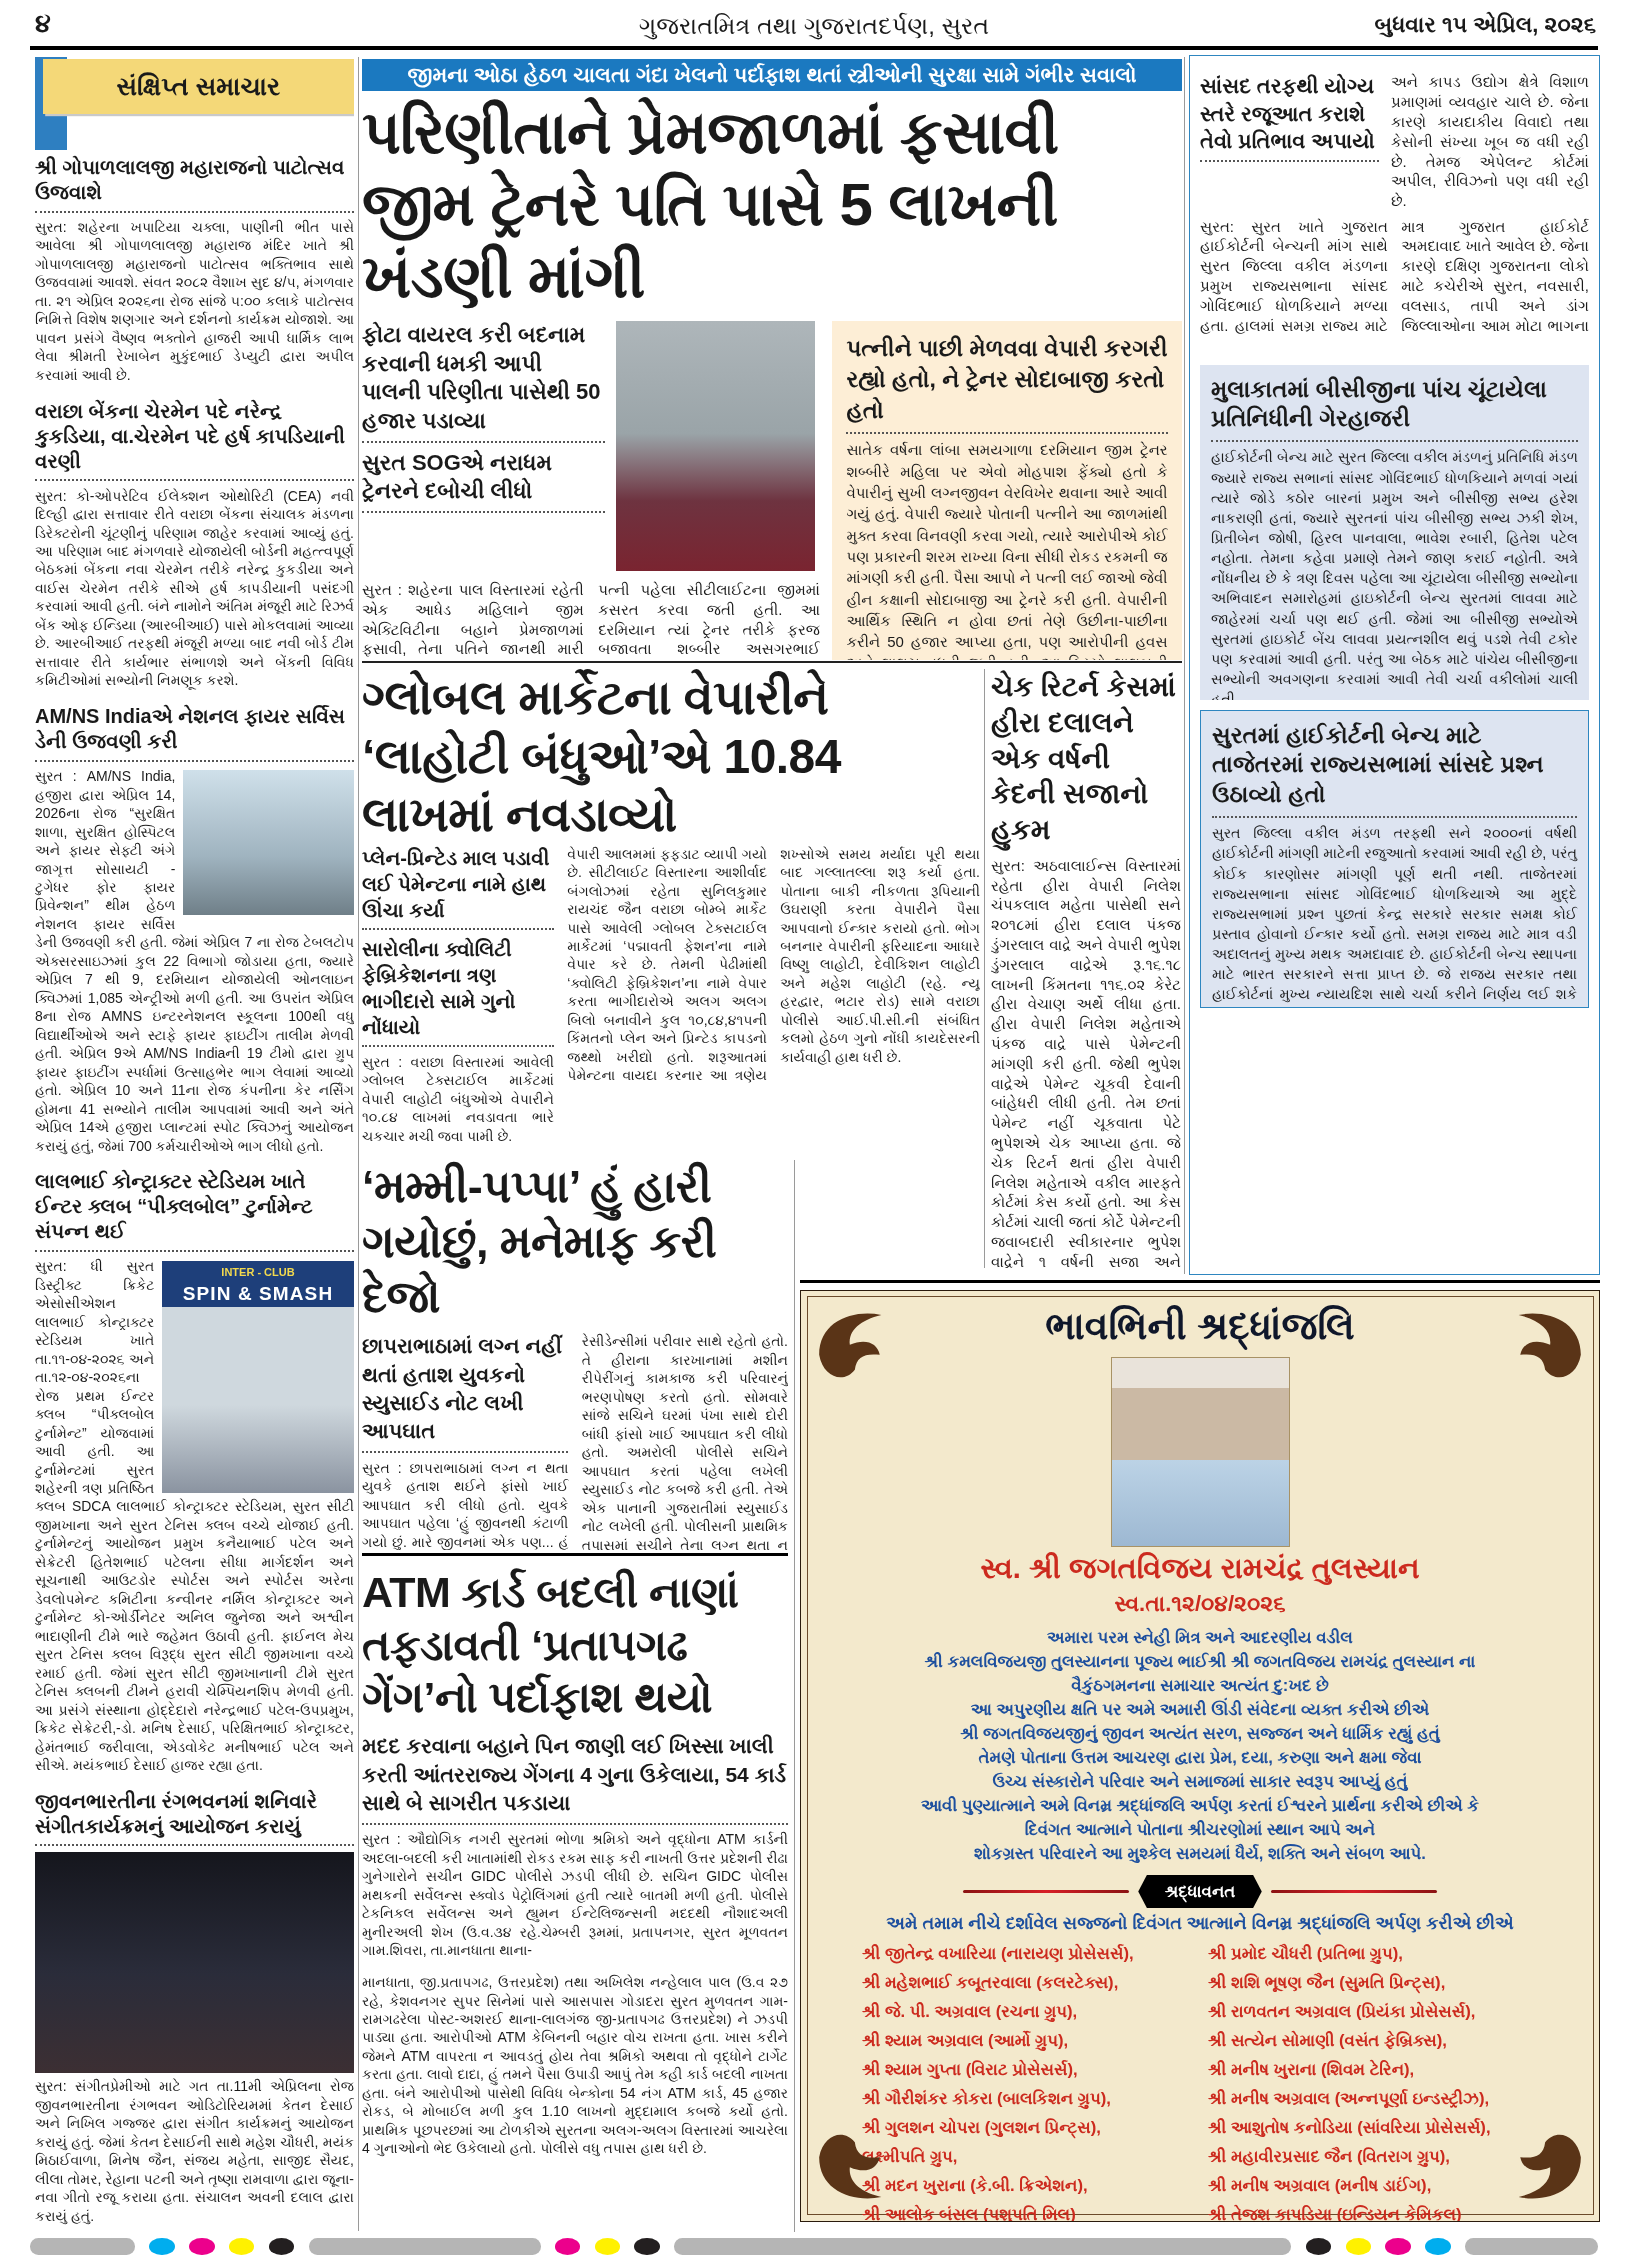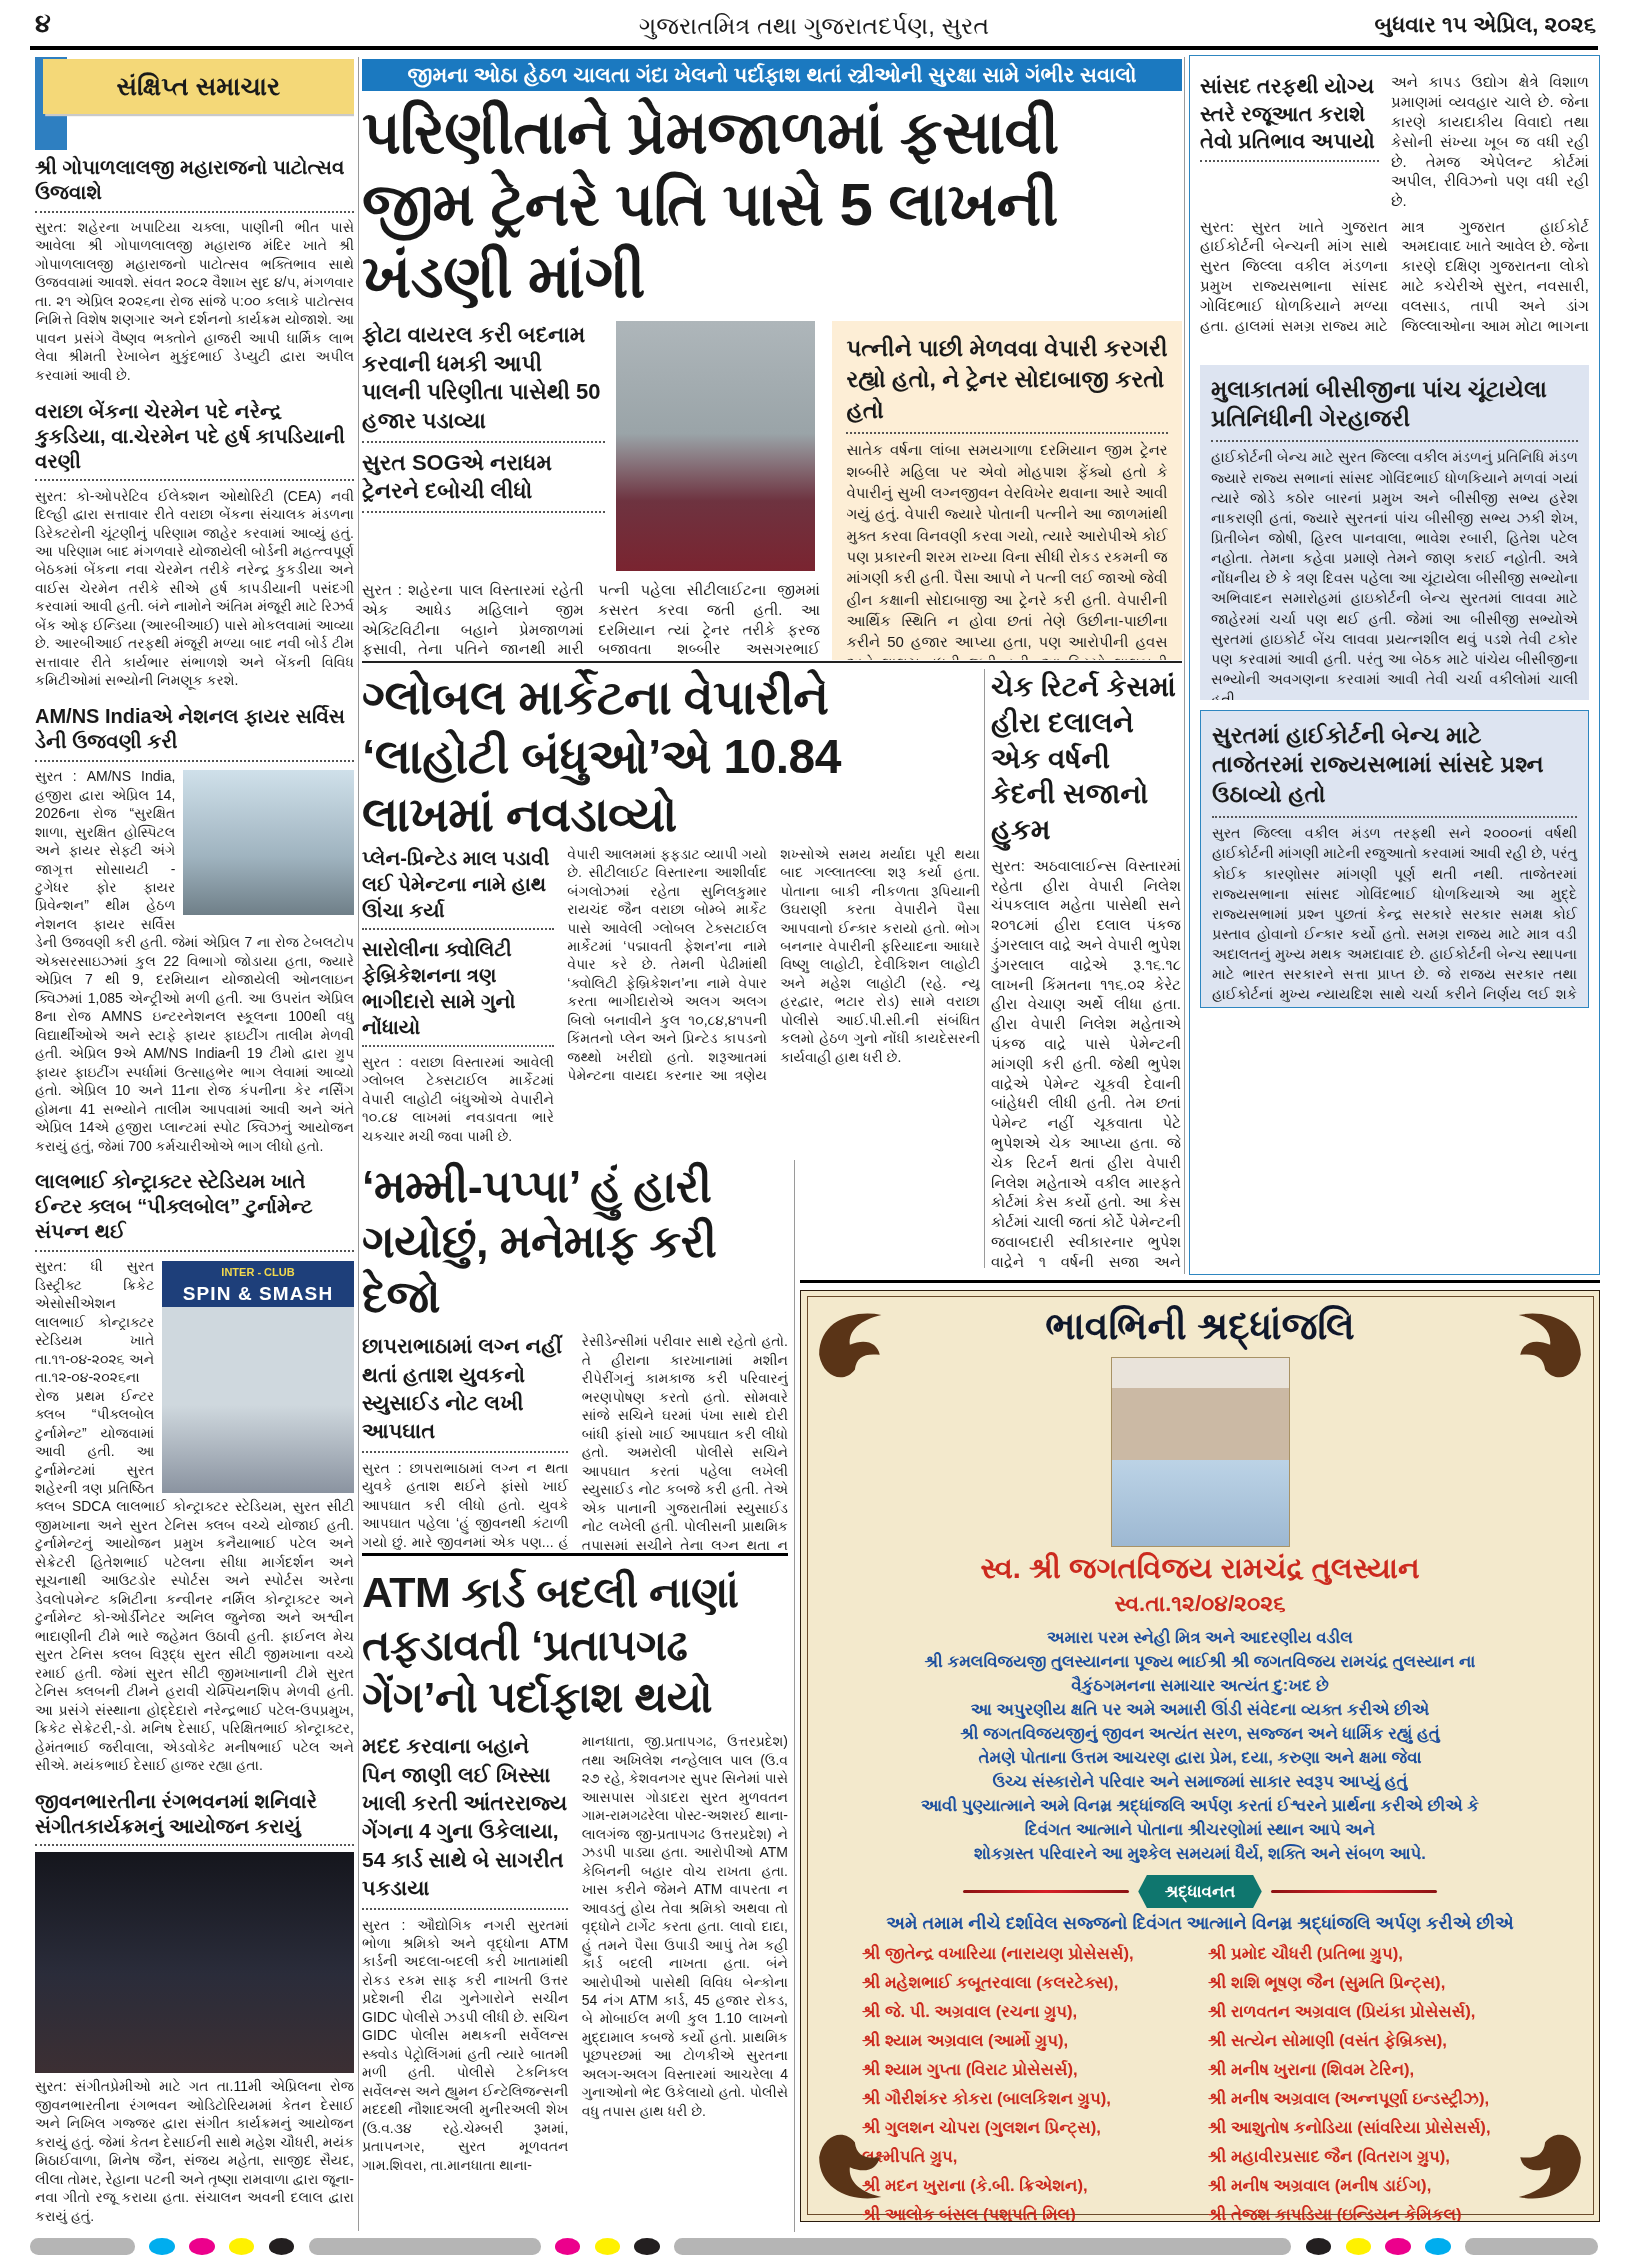--- a/index.html
+++ b/index.html
@@ -63,21 +63,21 @@
   
   #mummy{left:362px;top:1160px;width:426px;height:390px;overflow:hidden;}
   #mummy .mhl{font-size:45px;line-height:1.22;font-weight:bold;letter-spacing:-0.6px;}
   #mummy-main{display:flex;gap:13.3px;margin-top:7.7px;}
   #mummy-main .mcol{flex:1;}
   .msub{font-size:21px;line-height:1.35;font-weight:bold;}
   
   #atm{left:362px;top:1553px;width:426px;height:678px;overflow:hidden;}
   #atm .atmrule{height:3.3px;background:#000;}
   #atm .ahl{font-size:43px;line-height:1.22;font-weight:bold;margin-top:10px;letter-spacing:-0.6px;}
-  #atm-main{display:flex;gap:13.3px;margin-top:8.8px;}
+  #atm-main{display:flex;gap:13.3px;margin-top:8.8px;flex-direction:column;}
   #atm-main .acol{flex:1;}
   
   #vakil{left:1189px;top:55px;width:411px;height:1220px;border:1.7px solid #2e86c0;box-sizing:border-box;
         padding:8.8px 10px;overflow:hidden;}
   #vakil .vhl{font-size:32px;line-height:1.25;font-weight:bold;text-align:center;}
   #vakil-sub{display:flex;gap:12px;margin-top:7.7px;}
   #vakil-sub .vsub{width:46%;font-size:21px;line-height:1.3;font-weight:bold;}
   #vakil-sub .vb1{flex:1;}
   #vakil-body{margin-top:5.5px;column-count:2;column-gap:13.3px;height:138px;overflow:hidden;}
   .bluebox{background:#dde4f1;padding:10px 11px;margin-top:10px;overflow:hidden;}
@@ -101,21 +101,21 @@
   .ad-title{font-size:38px;font-weight:bold;color:#0f172a;text-align:center;}
   .ad-photo{width:177px;height:188px;margin:7.7px auto 5.5px auto;
       background:linear-gradient(180deg,#e9e3da 0 16%,#cbb9a4 16% 54%,#bcd3e6 54%,#9db8d2);
       border:1.1px solid #a89265;}
   .ad-name{font-size:29px;font-weight:bold;color:#cc2a1e;margin-top:3.3px;}
   .ad-date{font-size:22px;font-weight:bold;color:#cc2a1e;margin-top:4.4px;}
   #ad-lines{margin-top:8.8px;}
   .ad-line{font-size:16.6px;font-weight:600;color:#1d4f9e;line-height:1.45;}
   .ribbon{display:flex;align-items:center;justify-content:center;gap:8.8px;margin:8.8px 0 4.4px 0;}
   .ribbon .rline{height:3.9px;width:166px;border-radius:2.2px;background:linear-gradient(90deg,#8a1313,#d61f26,#8a1313);}
-  .ribbon .rband{background:#0f766e;color:#fff;font-size:16.6px;font-weight:bold;padding:6.6px 26.5px;
+  .ribbon .rband{background:#000000;color:#fff;font-size:16.6px;font-weight:bold;padding:6.6px 26.5px;
       clip-path:polygon(0 50%,7% 0,93% 0,100% 50%,93% 100%,7% 100%);}
   .ad-intro{font-size:17.7px;font-weight:bold;color:#1d4f9e;margin:4.4px 0 7.7px 0;}
   #ad-names{display:flex;gap:16px;text-align:left;padding:0 11px;}
   #ad-names .ncol{flex:1;}
   .ad-nm{font-size:16.6px;font-weight:bold;color:#cc2a1e;line-height:1.55;margin-bottom:3.3px;}
   
   #footer{left:30px;top:2234px;width:1568px;height:25.4px;display:flex;align-items:center;gap:14.4px;}
   .regbar{height:16.6px;background:#b5b5b5;border-radius:8.3px;}
   .dot{width:25.4px;height:17px;border-radius:50%;}
 </style>

